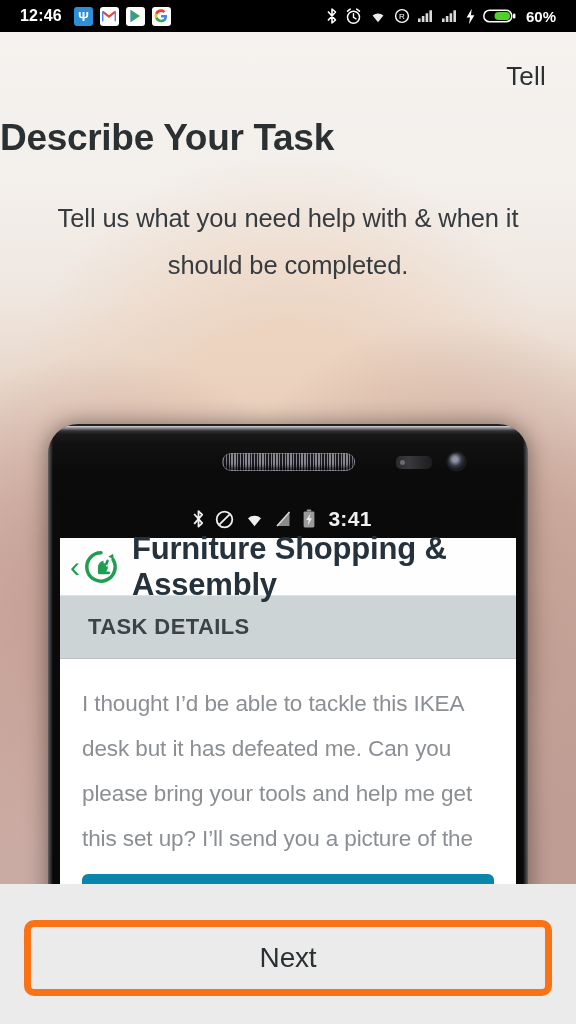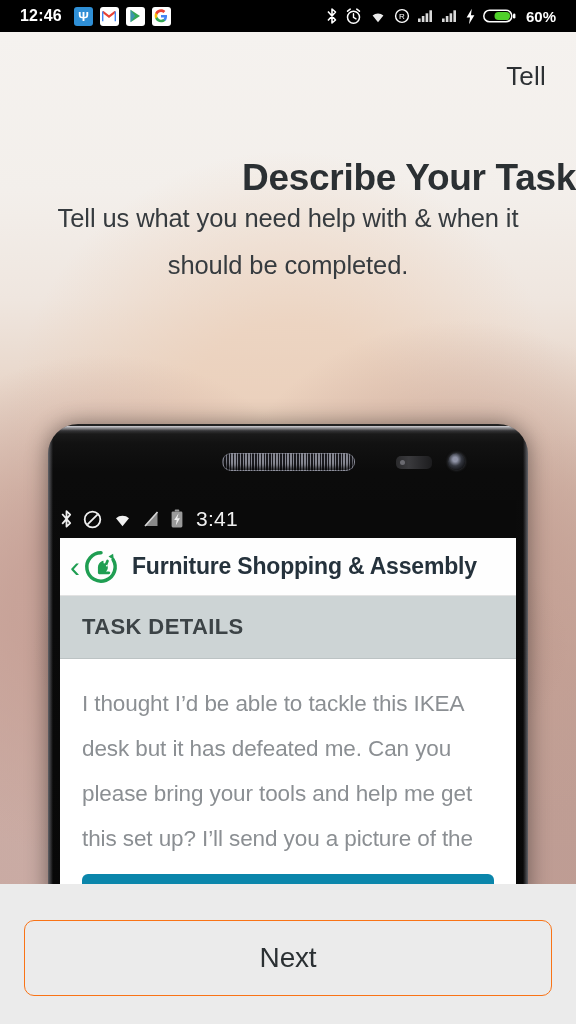--- a/index.html
+++ b/index.html
@@ -73,25 +73,24 @@
 
   
   #skip {
     position:absolute; top:61px; right:30px;
     font-size:26px; color:#2d3134;
     letter-spacing:0.2px;
     z-index:12;
   }
   #title {
     position:absolute; top:117px; left:0; width:576px;
-    text-align:right;
+    text-align:left;
     font-size:37px; font-weight:bold; color:#2b3033;
     letter-spacing:-0.3px;
     z-index:12;
-    margin-top:40px;
   }
   #subtitle {
     position:absolute; top:195px; left:38px; width:500px;
     text-align:center;
     font-size:25.5px; color:#363b3f;
     line-height:47px;
     letter-spacing:-0.1px;
     z-index:12;
   }
 
@@ -150,46 +149,46 @@
 
   
   #phone-screen {
     position:absolute; left:12px; top:76px;
     width:456px; height:400px;
     background:#fff;
     overflow:hidden;
   }
   #inner-statusbar {
     height:38px; background:#0a0a0a;
-    display:flex; align-items:center; justify-content:flex-start;
-    padding-right:12px; gap:10px;
+    display:flex; align-items:center; justify-content:center;
+    padding-right:12px; gap:10px;font-weight:bold;
   }
   #inner-statusbar svg { display:block; }
   .inner-time { color:#f0f0f0; font-size:21px; letter-spacing:0.3px; margin-left:2px; }
 
   #tr-header {
     height:58px; background:#fefefe;
     display:flex; align-items:center;
     padding-left:10px;
     border-bottom:1px solid #e2e2e2;
   }
   #tr-chevron {
     font-size:30px; color:#1f9e52; line-height:1;
     margin-right:1px; font-weight:300;
   }
   #tr-logo { width:40px; height:40px; flex:0 0 40px; }
   #tr-title {
-    font-size:23px; font-weight:bold; color:#25323c;
+    font-size:31px; font-weight:bold; color:#25323c;
     margin-left:11px; letter-spacing:-0.2px;
   }
 
   #task-details-band {
     height:63px; background:#cdd4d5;
     display:flex; align-items:center;
-    padding-left:22px;
+    padding-left:28px;
     border-bottom:1px solid #bcc3c4;
   }
   #task-details-band span {
     font-size:22px; font-weight:bold; color:#3c4346;
     letter-spacing:0.4px;
   }
 
   #task-body {
     padding:22px 22px 0 22px;
     font-size:22.5px; line-height:45px;
@@ -205,21 +204,21 @@
   
   #footer {
     position:absolute; left:0; bottom:0;
     width:576px; height:140px;
     background:#ebebeb;
     z-index:30;
   }
   #next-btn {
     position:absolute; left:24px; top:36px;
     width:528px; height:76px;
-    border:1px solid #f97316;
+    border:7px solid #f97316;
     border-radius:10px;
     background:transparent;
     display:flex; align-items:center; justify-content:center;
     font-size:28px; color:#2b3033;
     font-family:"Liberation Sans", sans-serif;
     cursor:pointer;
     letter-spacing:-0.2px;
   }
 </style>
 </head>

